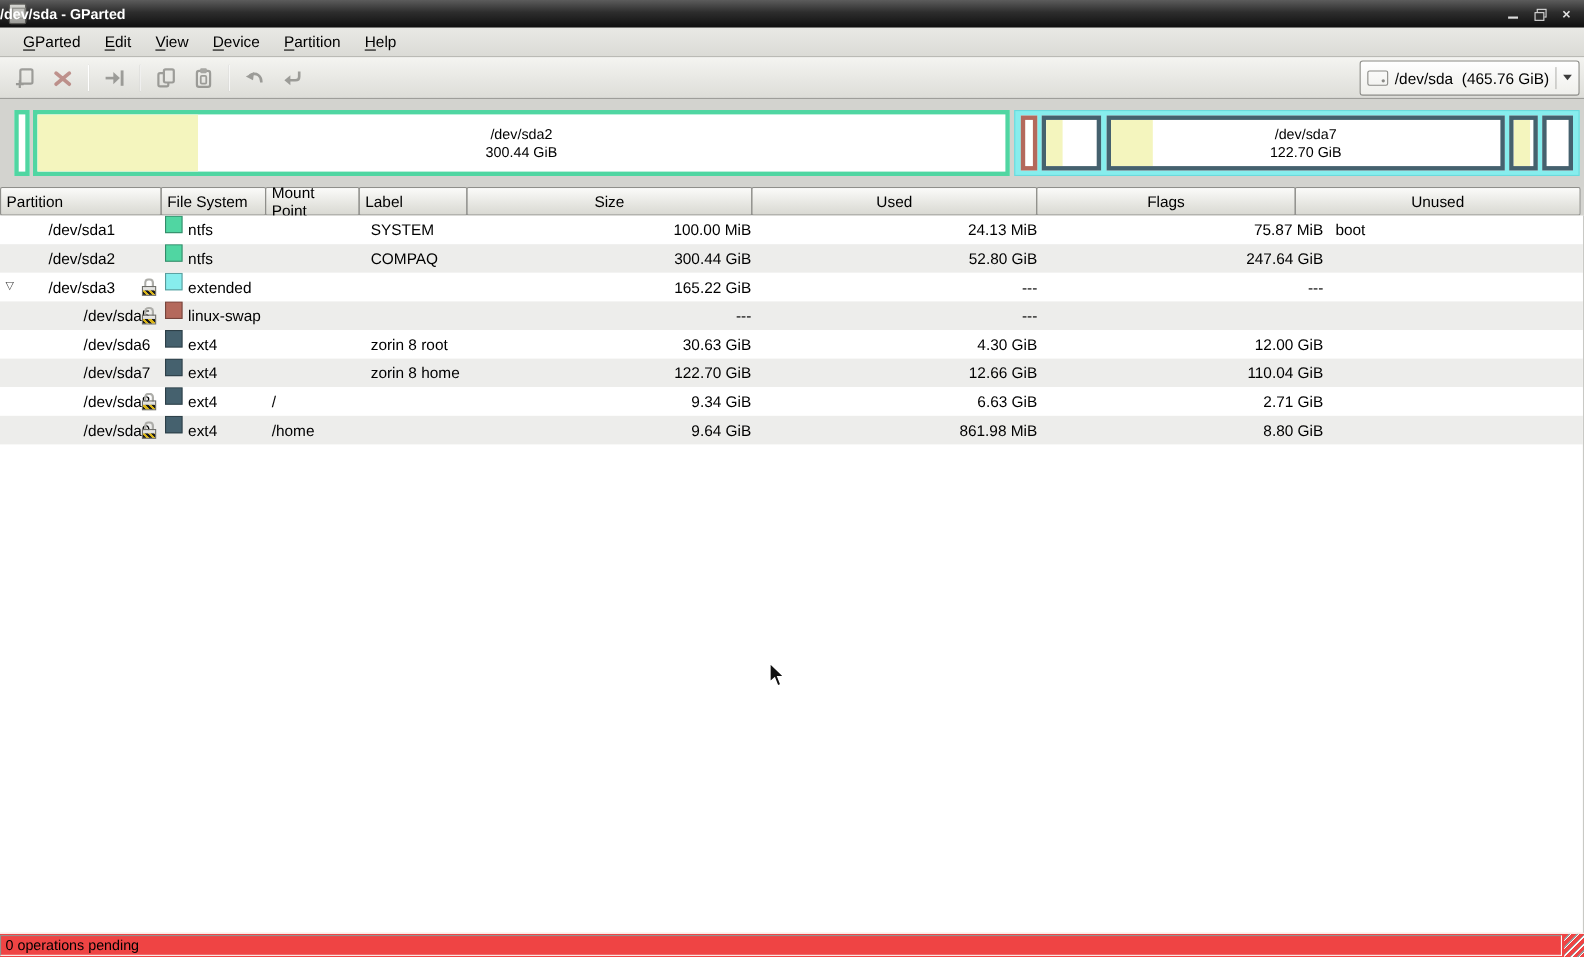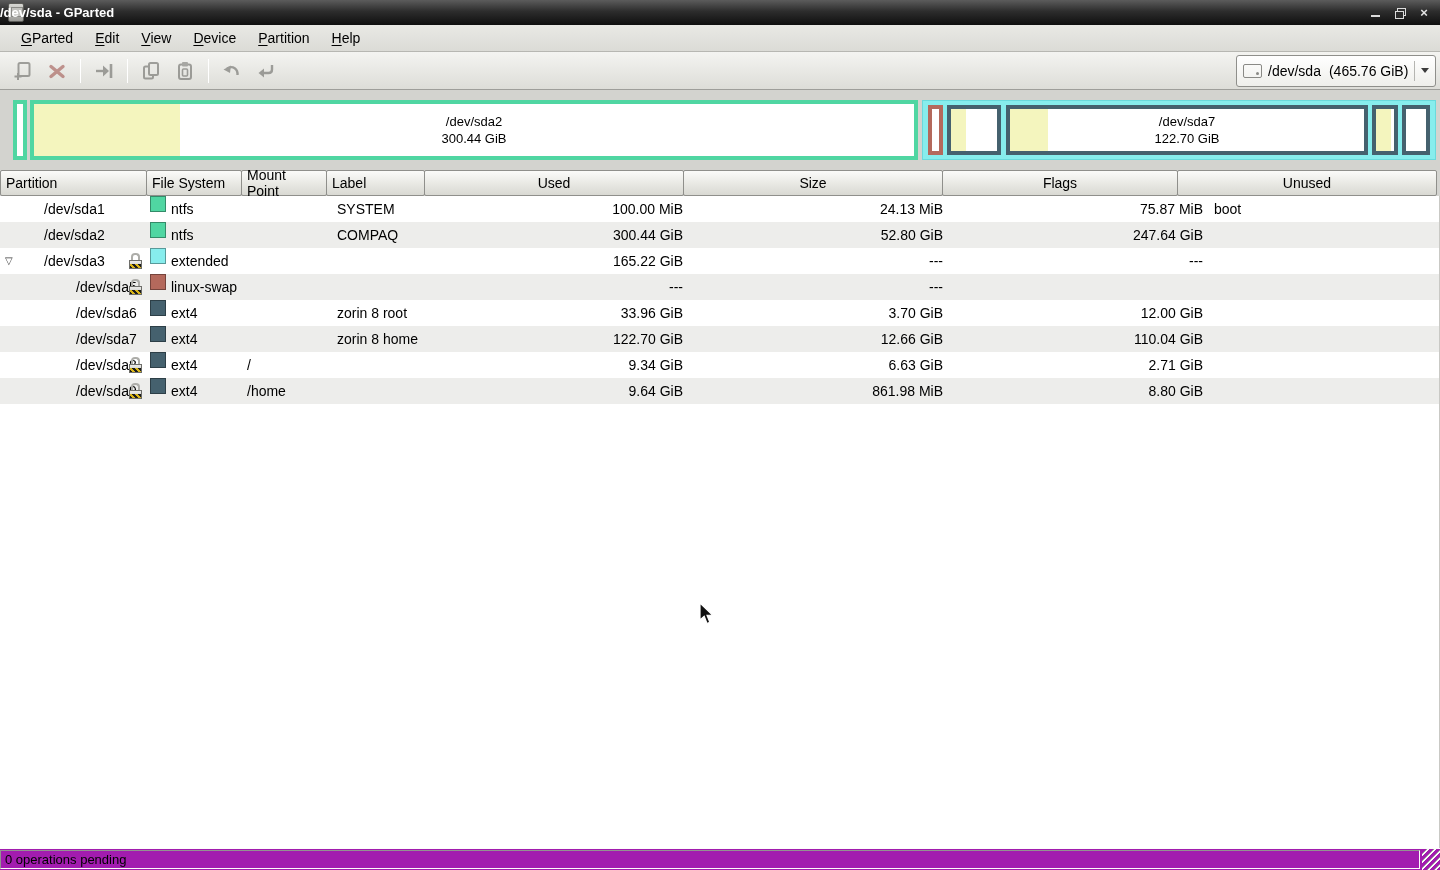--- a/index.html
+++ b/index.html
@@ -66,21 +66,21 @@
   .c-size,.c-used,.c-unused { width:260px; text-align:right; padding-right:5px; }
   .c-flags { flex:1; padding-left:6px; }
 
   
   .lock { position:absolute; right:5px; top:5px; width:13px; height:16px; }
   .shackle { position:absolute; top:0; left:2px; width:9px; height:9px; border:2px solid #ADADA9; border-bottom:none; border-radius:4px 4px 0 0; }
   .lockbody { position:absolute; bottom:0; left:0; width:13px; height:9px; background:linear-gradient(#ebebe9,#c6c6c2); border:1px solid #6e6e6a; }
   .lockbody:after { content:""; position:absolute; left:0; bottom:0; width:11px; height:4px; background:repeating-linear-gradient(45deg,#1c1c1c 0 2px,#d9b518 2px 4px); }
 
   
-  .statusbar { height:22px; background:#a21caf; display:flex; align-items:stretch; flex:0 0 auto; border-top:1px solid #fdfdfb; }
+  .statusbar { height:22px; background:#ef4444; display:flex; align-items:stretch; flex:0 0 auto; border-top:1px solid #fdfdfb; }
   .status-box { flex:1; border:1px solid #929290; border-right-color:#fbfbf9; border-bottom-color:#fbfbf9; margin:1px 0 1px 0; display:flex; align-items:center; padding-left:4px; font-size:13px; }
   .grip { width:18px; margin-left:2px; background:repeating-linear-gradient(135deg,transparent 0 3px,#98989A 3px 4px,#fbfbf9 4px 5px); }
 
   
   .cursor { position:absolute; left:699px; top:602px; z-index:50; pointer-events:none; }
 </style>
 </head>
 <body>
 
 <div id="window">
@@ -182,22 +182,22 @@
       <div class="usedfill" style="width:15px;"></div>
     </div>
     <div class="seg seg-inner" style="left: 1402px; width: 28px; border-color: rgb(69, 97, 110);"></div>
   </div>
 
   <div class="thead">
     <div class="th" style="width:147px;">Partition</div>
     <div class="th" style="width:96px;">File System</div>
     <div class="th" style="width:86px;">Mount Point</div>
     <div class="th" style="width:99px;">Label</div>
+    <div class="th center" style="width:260px;">Size</div>
     <div class="th center" style="width:260px;">Used</div>
-    <div class="th center" style="width:260px;">Size</div>
     <div class="th center" style="flex:1;">Flags</div>
     <div class="th center" style="width:260px;">Unused</div>
     <div class="th-fill"></div>
   </div>
 
   <div class="tbody">
       <div class="tr">
     <div class="td c-partition">
       <span class="expander"></span>
       <span class="c-name ind0">/dev/sda1</span>
@@ -275,22 +275,22 @@
       <span class="expander"></span>
       <span class="c-name ind1">/dev/sda6</span>
       
     </div>
     <div class="td c-fsys">
       <span class="swatch" style="background: rgb(69, 97, 110);"></span>
       <span class="c-fs-label">ext4</span>
     </div>
     <div class="td c-mount"></div>
     <div class="td c-label">zorin 8 root</div>
-    <div class="td c-size">33.96 GiB</div>
-    <div class="td c-used">3.70 GiB</div>
+    <div class="td c-size">30.63 GiB</div>
+    <div class="td c-used">4.30 GiB</div>
     <div class="td c-unused">12.00 GiB</div>
     <div class="td c-flags"></div>
   </div>
       <div class="tr alt">
     <div class="td c-partition">
       <span class="expander"></span>
       <span class="c-name ind1">/dev/sda7</span>
       
     </div>
     <div class="td c-fsys">

